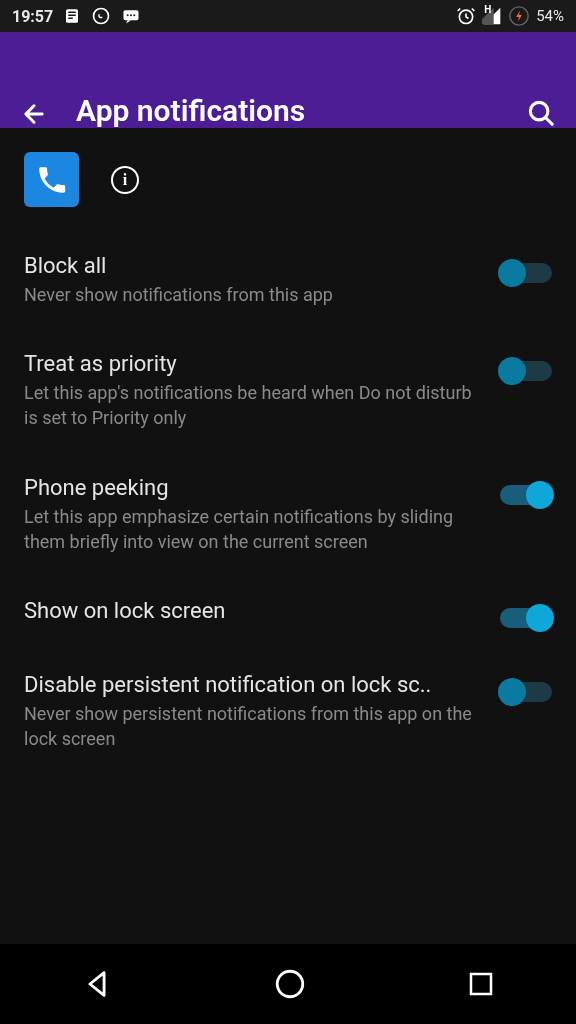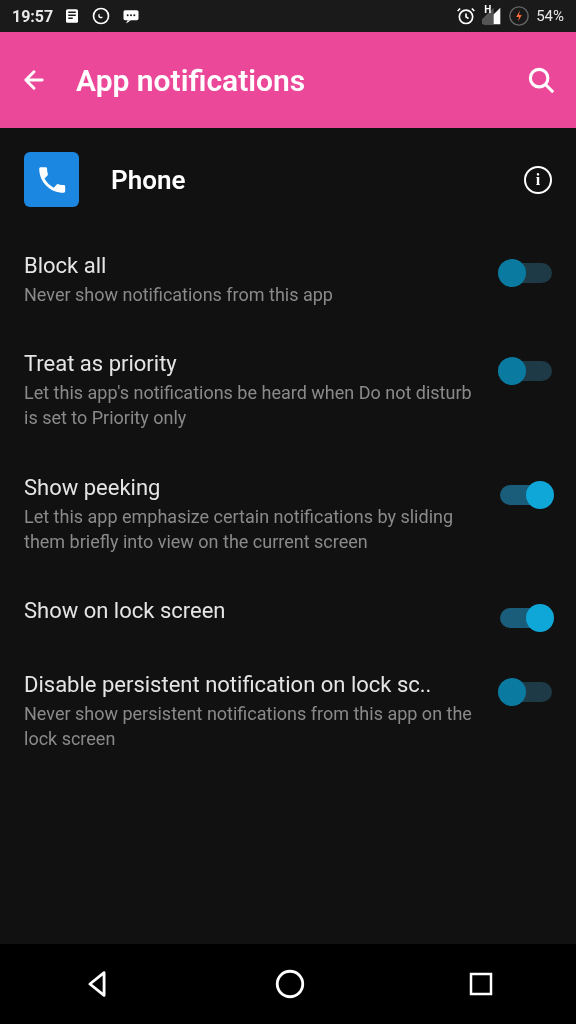--- a/index.html
+++ b/index.html
@@ -19,23 +19,23 @@
     justify-content: space-between;
     align-items: center;
     padding: 0 12px;
     font-size: 16px;
   }
   .status-left { display: flex; align-items: center; gap: 10px; }
   .status-right { display: flex; align-items: center; gap: 6px; }
   .time { font-weight: 700; }
   .app-bar {
     height: 96px;
-    background: #ec4899;
-    display: flex;
-    align-items: center;
+    background: #4c1d95;
+    display: flex;
+    align-items: flex-end;
     padding: 0 20px;
   }
   .back-btn { margin-right: 28px; }
   .app-bar-title {
     font-size: 30px;
     font-weight: 600;
     color: #ffffff;
     flex: 1;
   }
   .search-btn { }
@@ -193,21 +193,20 @@
   </span>
 </div>
 
 <div class="content">
   <div class="app-header">
     <div class="app-icon">
       <svg width="34" height="34" viewBox="0 0 24 24" fill="#ffffff">
           <path d="M6.6 10.8c1.4 2.8 3.8 5.2 6.6 6.6l2.2-2.2c.3-.3.7-.4 1.1-.2 1.2.4 2.5.6 3.8.6.6 0 1 .4 1 1V20c0 .6-.4 1-1 1C10.6 21 3 13.4 3 4c0-.6.4-1 1-1h3.5c.6 0 1 .4 1 1 0 1.3.2 2.6.6 3.8.1.4 0 .8-.3 1.1l-2.2 2.2z"></path>
         </svg>
     </div>
-    <div class="app-name">Phone</div>
     <div class="info-btn">i</div>
   </div>
 
   <div class="setting-row">
     <div class="setting-text">
       <div class="setting-title">Block all</div>
       <div class="setting-desc">Never show notifications from this app</div>
     </div>
     <div class="toggle on-dim">
         <div class="toggle-knob"></div>
@@ -219,21 +218,21 @@
       <div class="setting-title">Treat as priority</div>
       <div class="setting-desc">Let this app's notifications be heard when Do not disturb is set to Priority only</div>
     </div>
     <div class="toggle on-dim">
         <div class="toggle-knob"></div>
       </div>
   </div>
 
   <div class="setting-row">
     <div class="setting-text">
-      <div class="setting-title">Show peeking</div>
+      <div class="setting-title">Phone peeking</div>
       <div class="setting-desc">Let this app emphasize certain notifications by sliding them briefly into view on the current screen</div>
     </div>
     <div class="toggle on-bright">
         <div class="toggle-knob"></div>
       </div>
   </div>
 
   <div class="setting-row">
     <div class="setting-text">
       <div class="setting-title">Show on lock screen</div>

